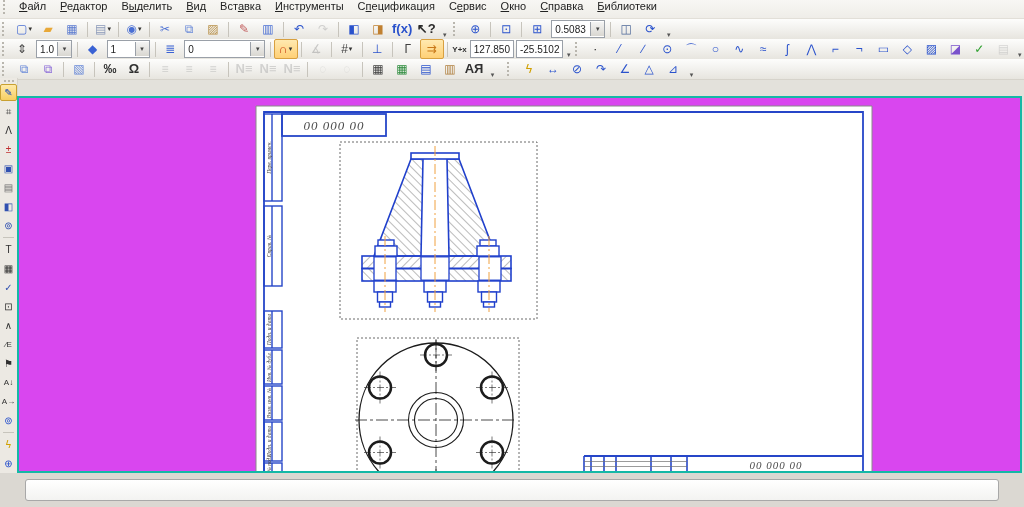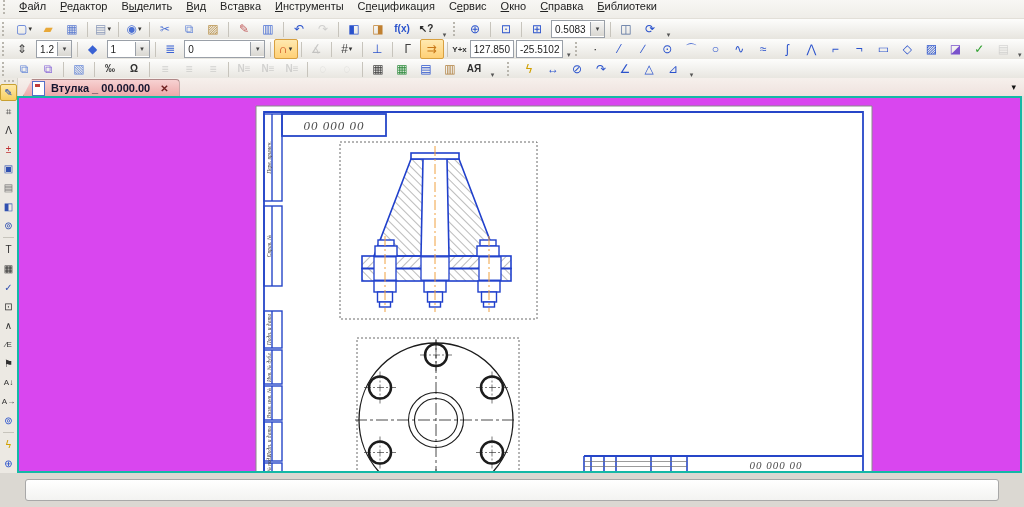--- a/index.html
+++ b/index.html
@@ -14,21 +14,21 @@
   .menu-item u{text-decoration:underline;}
   
   .tb{position:absolute;left:0;width:1024px;height:20px;display:flex;align-items:center;
       background:linear-gradient(#fdfdfc,#e7e5df);border-bottom:1px solid #d6d3cb;}
   .tb-row1{top:19px;} .tb-row2{top:39px;} .tb-row3{top:59px;}
   .grip{width:4px;height:14px;border-left:2px dotted #b9b6ae;margin:0 4px 0 2px;}
   .sep{width:1px;height:15px;background:#c7c4bc;margin:0 3px;}
   .btn{height:18px;min-width:20px;display:flex;align-items:center;justify-content:center;
        border:1px solid transparent;border-radius:2px;padding:0 1px;cursor:default;}
   .btn .glyph{font-size:12px;line-height:16px;}
-  .btn .glyph.txt{font-size:10px;font-weight:bold;}
+  .btn .glyph.txt{font-size:13px;font-weight:bold;}
   .btn.dis{opacity:.45;filter:grayscale(1);}
   .btn.active{background:linear-gradient(#ffe9b0,#ffd076);border:1px solid #d8a040;}
   .btn .caret{font-size:7px;color:#333;margin-left:1px;}
   .chev{width:9px;height:16px;font-size:7px;color:#555;display:flex;flex-direction:column;
         align-items:center;justify-content:flex-end;line-height:5px;margin:0 2px;}
   .combo{height:16px;background:#fff;border:1px solid #9aa0a8;display:flex;align-items:center;
          margin:0 2px;font-size:10px;}
   .combo .val{flex:1;padding:0 3px;white-space:nowrap;overflow:hidden;}
   .combo .arr{width:13px;height:14px;background:linear-gradient(#f4f4f4,#d9d7d1);
               border-left:1px solid #9aa0a8;font-size:7px;display:flex;align-items:center;justify-content:center;color:#444;}
@@ -160,21 +160,21 @@
         <span class="glyph" style="color: rgb(42, 82, 204);">⟳</span>
       </span>
       <span class="chev">▾</span>
     </div>
   <div class="tb tb-row2">
       <span class="grip"></span>
       <span class="btn">
         <span class="glyph" style="color: rgb(64, 64, 64);">⇕</span>
       </span>
       <span class="combo" style="width: 44px;">
-        <span class="val">1.2</span>
+        <span class="val">1.0</span>
         <span class="arr">▾</span>
       </span>
       <span class="sep"></span>
       <span class="btn">
         <span class="glyph" style="color: rgb(58, 98, 212);">◆</span>
       </span>
       <span class="combo" style="width: 78px;">
         <span class="val">1</span>
         <span class="arr">▾</span>
       </span>
@@ -358,28 +358,20 @@
         <span class="btn">
           <span class="glyph" style="color: rgb(42, 82, 204);">△</span>
         </span>
         <span class="btn">
           <span class="glyph" style="color: rgb(42, 82, 204);">⊿</span>
         </span>
         <span class="chev">▾</span>
       </span>
   </div>
 
-  <div class="tabstrip">
-    <div class="tab">
-      <span class="doc-icon"></span>
-      <span class="title">Втулка _ 00.000.00</span>
-      <span class="close">✕</span>
-    </div>
-    <span class="tab-list-arrow">▾</span>
-  </div>
 
   <div class="sidebar">
     <span class="sgrip"></span>
     <span id="sidebar-items" style="display:flex;flex-direction:column;align-items:center;">
         <span class="side-btn active" style="color: rgb(16, 64, 192);">✎</span>
         <span class="side-btn" style="color: rgb(48, 48, 48);">⌗</span>
         <span class="side-btn" style="color: rgb(48, 48, 48);">Λ</span>
         <span class="side-btn" style="color: rgb(192, 48, 48);">±</span>
         <span class="side-btn" style="color: rgb(48, 80, 176);">▣</span>
         <span class="side-btn" style="color: rgb(112, 112, 112);">▤</span>

